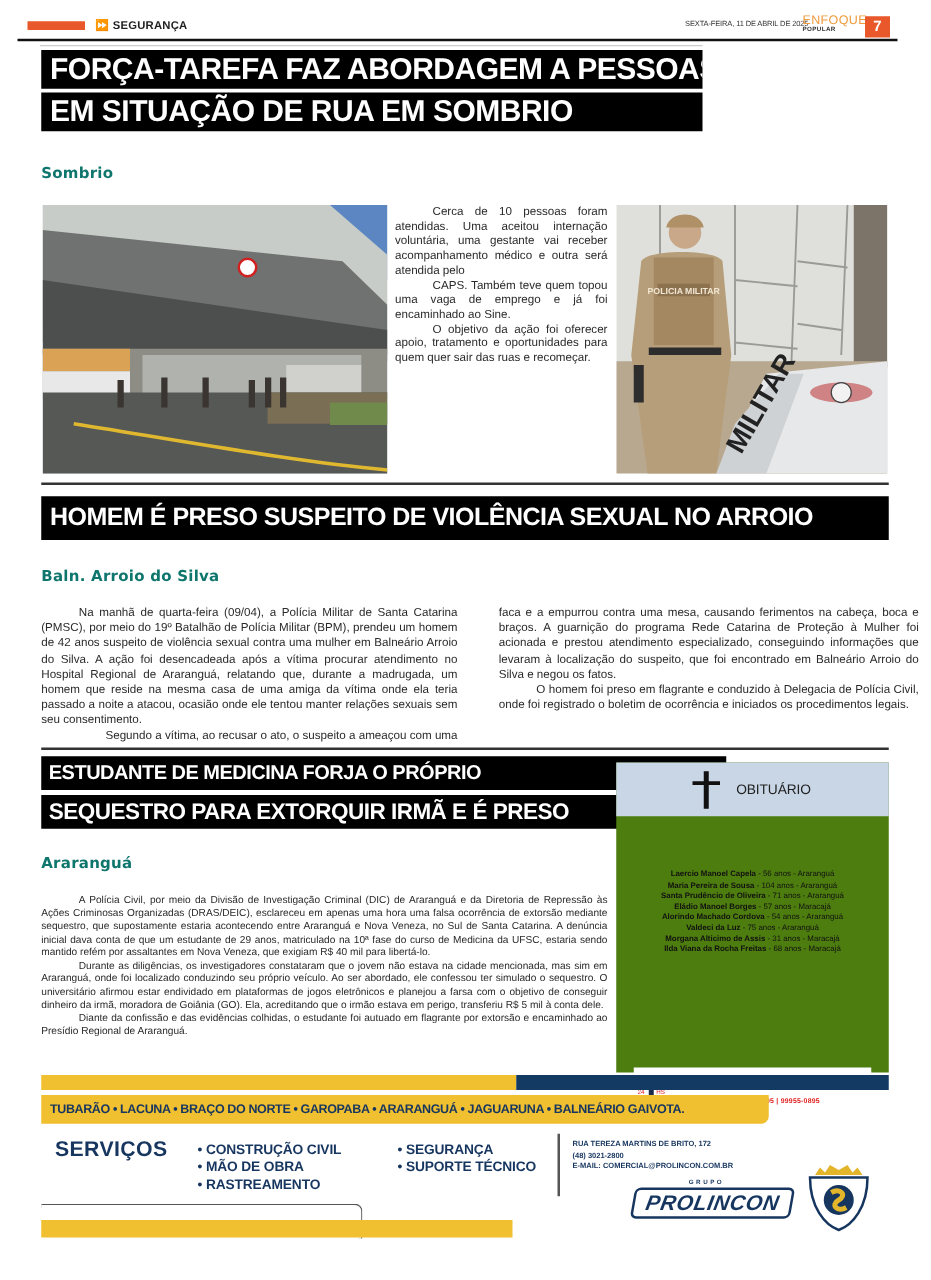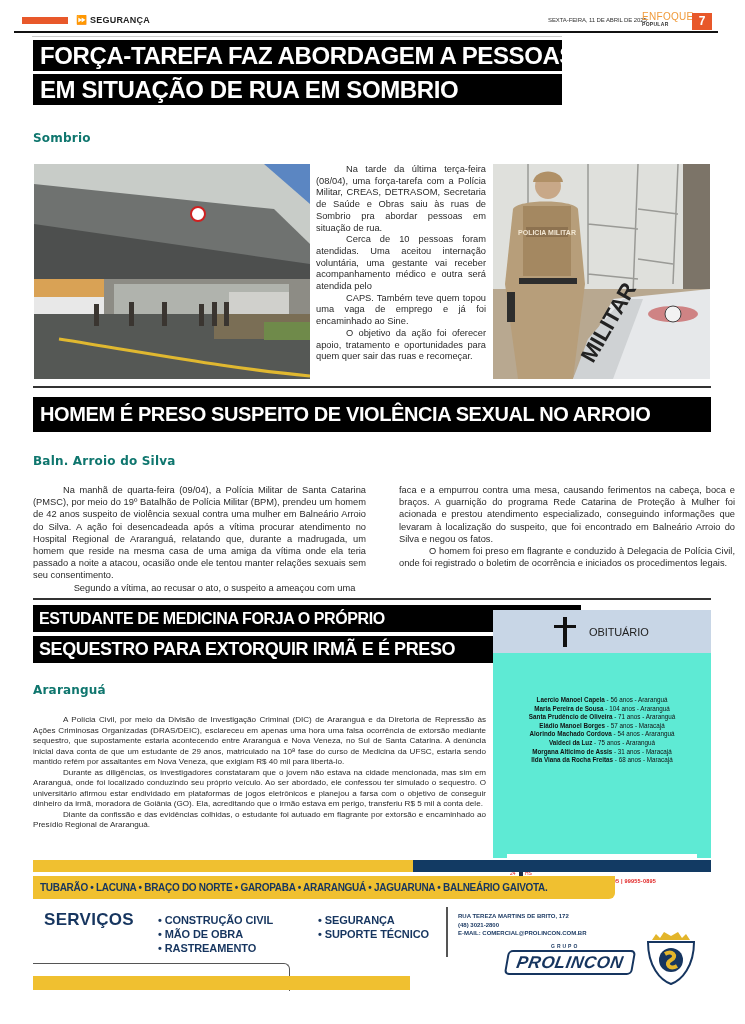--- a/index.html
+++ b/index.html
@@ -28,21 +28,21 @@
   .loc { font-size: 12px; font-weight: bold; color: #0f766e; font-family: "DejaVu Sans", sans-serif; letter-spacing: 0.2px; }
 
   .body { font-family: "Liberation Sans", sans-serif; color: #2a2a2a; text-align: justify; }
   .body p { text-indent: 30px; }
 
   
   .photo { overflow: hidden; }
   .rule-thin { height: 2px; background: #333; }
 
   
-  .obit { left: 493px; top: 610px; width: 218px; height: 248px; background: #5eead4; }
+  .obit { left: 493px; top: 610px; width: 218px; height: 248px; background: #4d7c0f; }
   .obit-head { position: absolute; left: 0; top: 0; width: 218px; height: 43px; background: #c8d6e6; }
   .obit-cross { position: absolute; left: 61px; top: 7px; width: 22px; height: 30px; }
   .obit-cross .v { position: absolute; left: 9px; top: 0; width: 4px; height: 30px; background: #111; }
   .obit-cross .h { position: absolute; left: 0; top: 8px; width: 22px; height: 3px; background: #111; }
   .obit-title { position: absolute; left: 96px; top: 16px; font-size: 11px; color: #222; letter-spacing: -0.1px; }
   .obit-list { position: absolute; left: 0; top: 86px; width: 218px; text-align: center; font-size: 6.3px; line-height: 8.6px; color: #111; }
   .obit-list b { font-weight: bold; }
   .funeral { position: absolute; left: 14px; top: 204px; width: 190px; height: 37px; background: #fff; margin-top: 40px; }
   .fun-logo { position: absolute; left: 3px; top: 4px; width: 22px; height: 30px; }
   .fun-name { position: absolute; left: 30px; top: 5px; font-size: 12.5px; font-weight: bold; font-style: italic; letter-spacing: -0.2px; white-space: nowrap; }
@@ -101,21 +101,20 @@
         <rect x="95" y="138" width="5" height="24"></rect>
       <rect x="128" y="138" width="5" height="24"></rect>
         <rect x="165" y="140" width="5" height="22"></rect>
       <rect x="178" y="138" width="5" height="24"></rect>
         <rect x="190" y="138" width="5" height="24"></rect>
     </g>
   </svg>
 </div>
 
 <div class="abs body" style="left:316px; top:164px; width:170px; font-size:9.3px; line-height:11.7px;">
-  <p>Na tarde da última terça-feira (08/04), uma força-tarefa com a Polícia Militar, CREAS, DETRASOM, Secretaria de Saúde e Obras saiu às ruas de Sombrio pra abordar pessoas em situação de rua.</p>
   <p>Cerca de 10 pessoas foram atendidas. Uma aceitou internação voluntária, uma gestante vai receber acompanhamento médico e outra será atendida pelo</p>
   <p>CAPS. Também teve quem topou uma vaga de emprego e já foi encaminhado ao Sine.</p>
   <p>O objetivo da ação foi oferecer apoio, tratamento e oportunidades para quem quer sair das ruas e recomeçar.</p>
 </div>
 
 <div class="abs photo" style="left:493px; top:164px; width:217px; height:215px;">
   <svg width="217" height="215" viewBox="0 0 217 215">
     <rect width="217" height="215" fill="#dfe0dc"></rect>
     <g stroke="#9a9a96" stroke-width="1.5" fill="none">
       <path d="M35,0 L35,60 M95,0 L95,120 M145,0 L140,130 M185,0 L180,120 M95,60 L145,65 M95,110 L145,115 M145,45 L185,50 M145,95 L180,100"></path>
@@ -138,21 +137,21 @@
   </svg>
 </div>
 
 <div class="abs rule-thin" style="left:33px; top:386px; width:678px;"></div>
 
 <div class="abs hl hl2">HOMEM É PRESO SUSPEITO DE VIOLÊNCIA SEXUAL NO ARROIO</div>
 <div class="abs loc" style="left:33px; top:454px;">Baln. Arroio do Silva</div>
 
 <div class="abs body" style="left:33px; top:484px; width:333px; font-size:9.3px; line-height:12.2px;">
   <p>Na manhã de quarta-feira (09/04), a Polícia Militar de Santa Catarina (PMSC), por meio do 19º Batalhão de Polícia Militar (BPM), prendeu um homem de 42 anos suspeito de violência sexual contra uma mulher em Balneário Arroio do Silva. A ação foi desencadeada após a vítima procurar atendimento no Hospital Regional de Araranguá, relatando que, durante a madrugada, um homem que reside na mesma casa de uma amiga da vítima onde ela teria passado a noite a atacou, ocasião onde ele tentou manter relações sexuais sem seu consentimento.</p>
-  <p style="text-align:center;">Segundo a vítima, ao recusar o ato, o suspeito a ameaçou com uma</p>
+  <p style="text-align:right;">Segundo a vítima, ao recusar o ato, o suspeito a ameaçou com uma</p>
 </div>
 <div class="abs body" style="left:375px; top:484px; width:336px; font-size:9.3px; line-height:12.2px;margin-left:24px;">
   <p style="text-indent:0;">faca e a empurrou contra uma mesa, causando ferimentos na cabeça, boca e braços. A guarnição do programa Rede Catarina de Proteção à Mulher foi acionada e prestou atendimento especializado, conseguindo informações que levaram à localização do suspeito, que foi encontrado em Balneário Arroio do Silva e negou os fatos.</p>
   <p>O homem foi preso em flagrante e conduzido à Delegacia de Polícia Civil, onde foi registrado o boletim de ocorrência e iniciados os procedimentos legais.</p>
 </div>
 
 <div class="abs rule-thin" style="left:33px; top:598px; width:678px;"></div>
 
 <div class="abs hl hl3a">ESTUDANTE DE MEDICINA FORJA O PRÓPRIO</div>
 <div class="abs hl hl3b">SEQUESTRO PARA EXTORQUIR IRMÃ E É PRESO</div>

